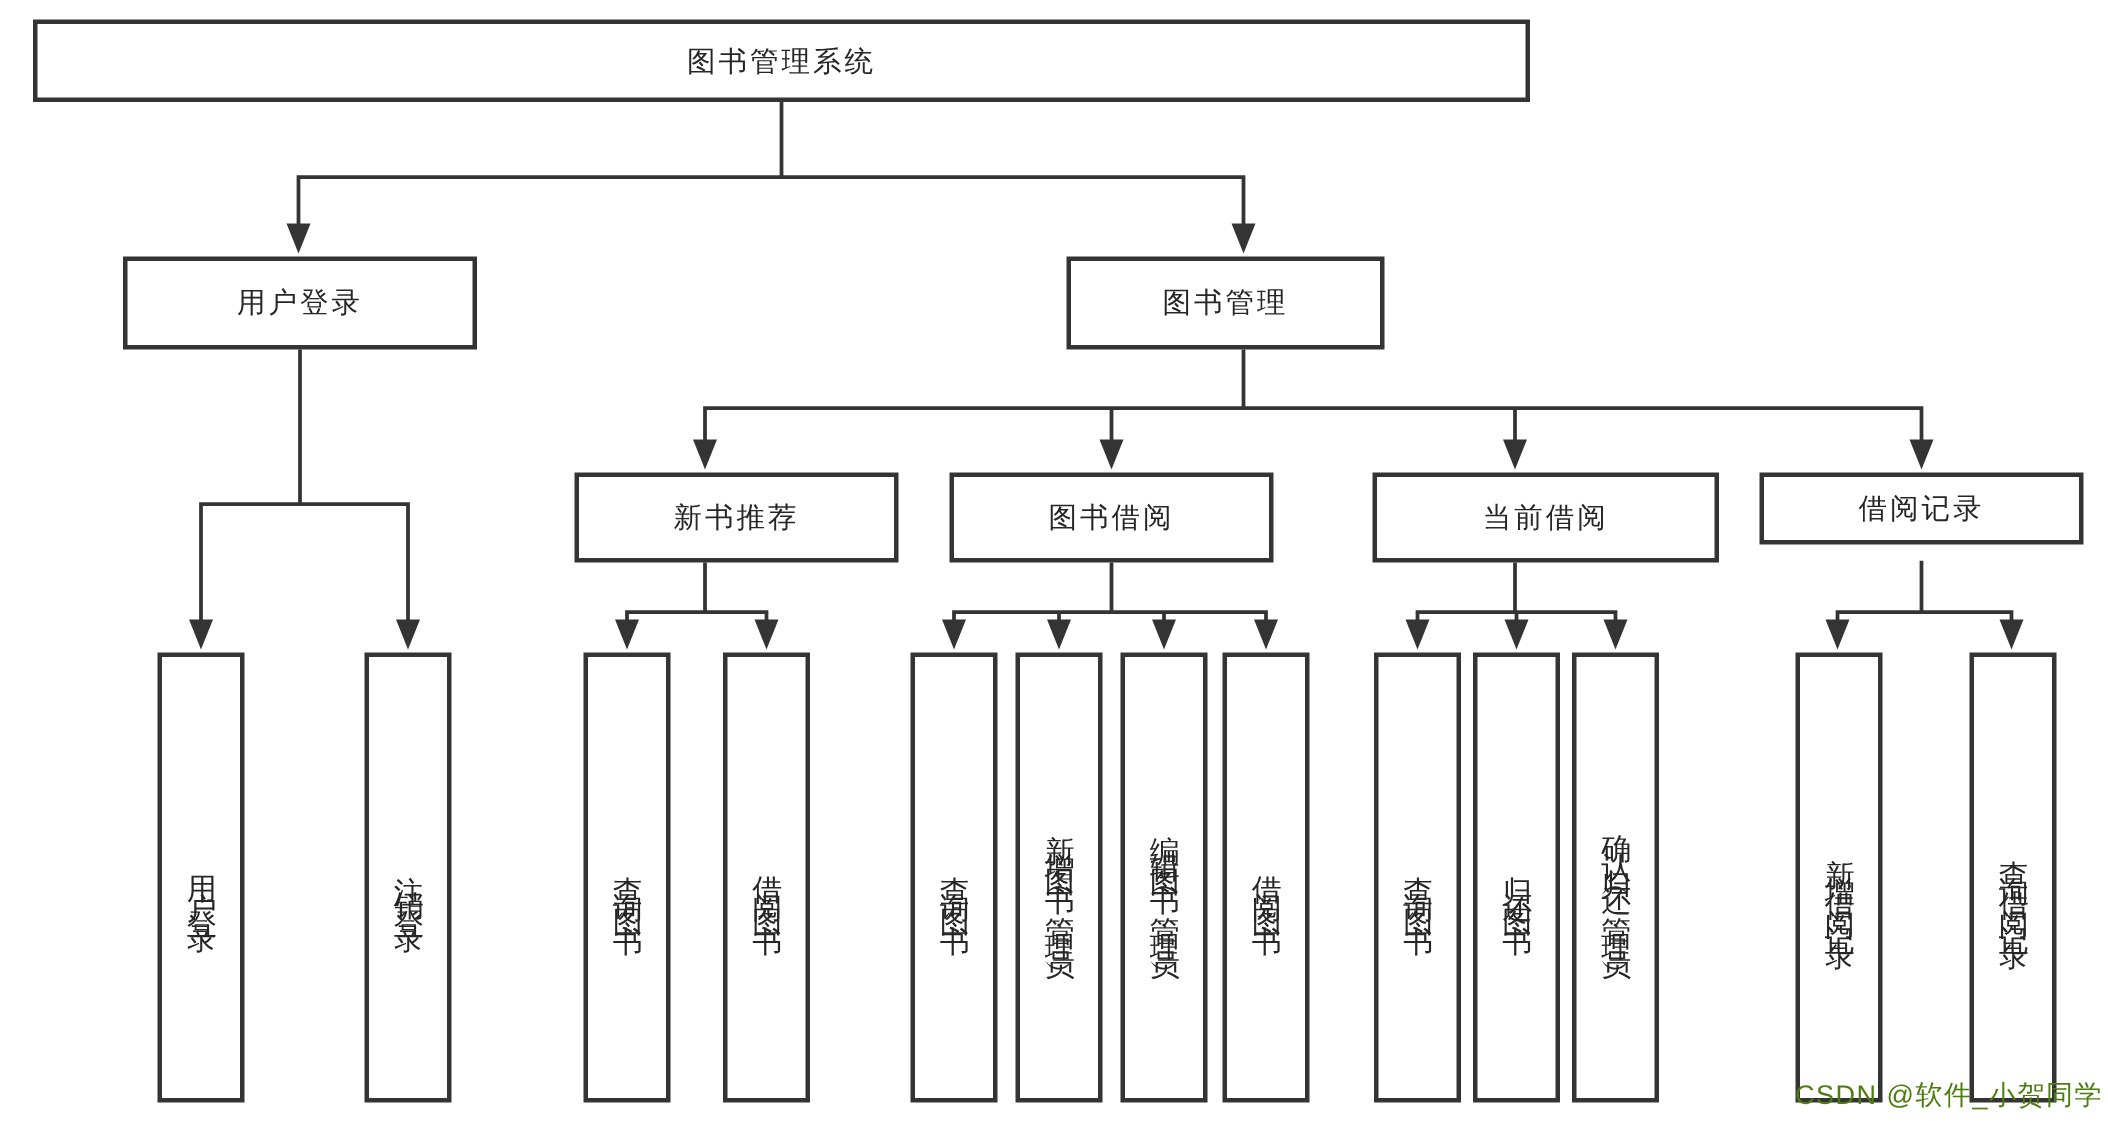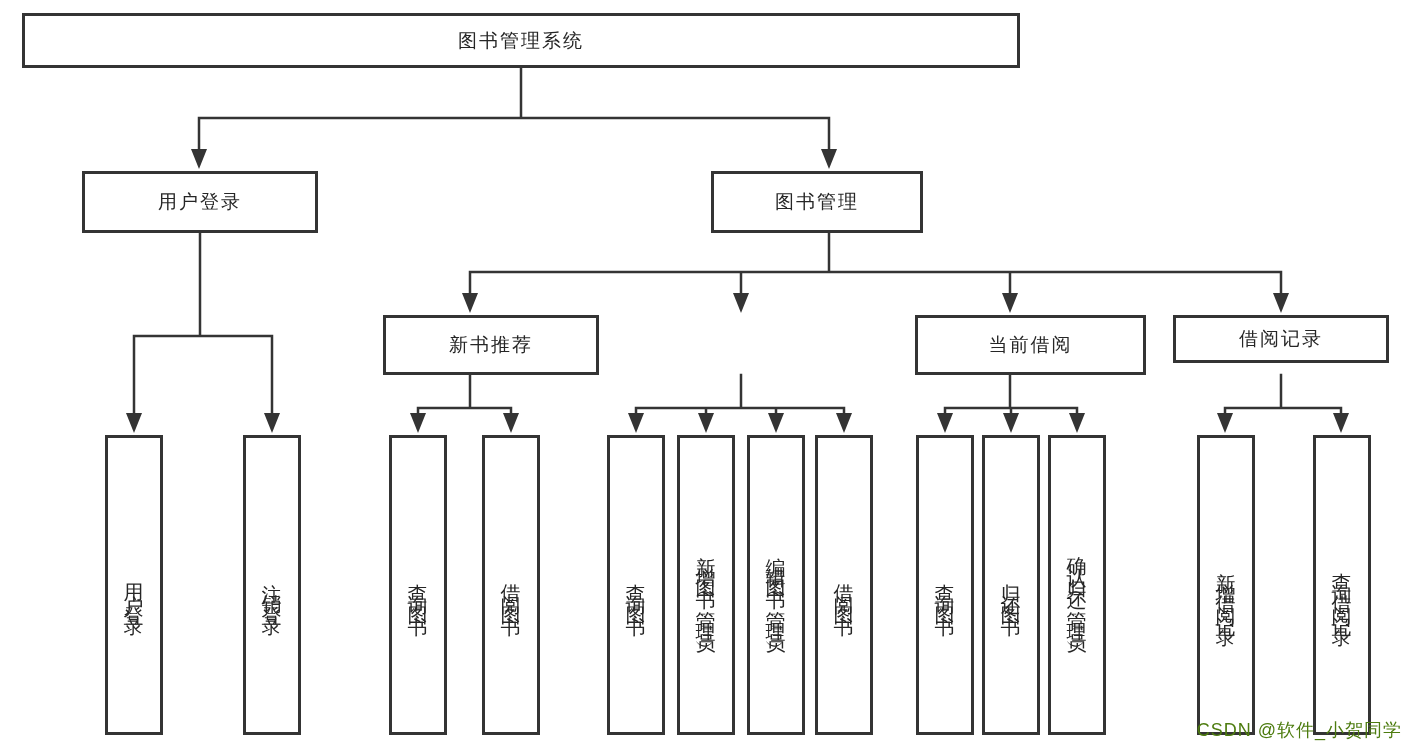--- a/index.html
+++ b/index.html
@@ -129,20 +129,23 @@
   <div class="node hbox n-l1a">
     <span>用户登录</span>
   </div>
   <div class="node hbox n-l1b">
     <span>图书管理</span>
   </div>
 
   <div class="node hbox n-l2a">
     <span>新书推荐</span>
   </div>
+  <div class="node hbox n-l2b">
+    <span>图书借阅</span>
+  </div>
   <div class="node hbox n-l2c">
     <span>当前借阅</span>
   </div>
   <div class="node hbox n-l2d">
     <span>借阅记录</span>
   </div>
 
   <div class="node leaf lf0">
     <span>用户登录</span>
   </div>

